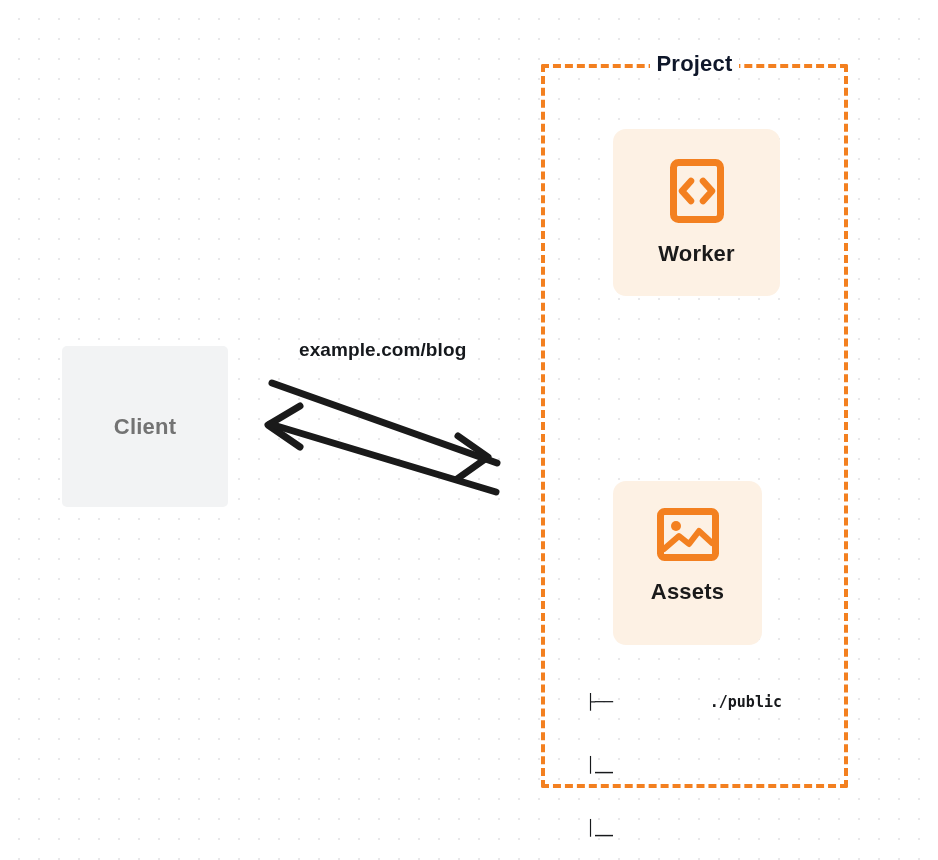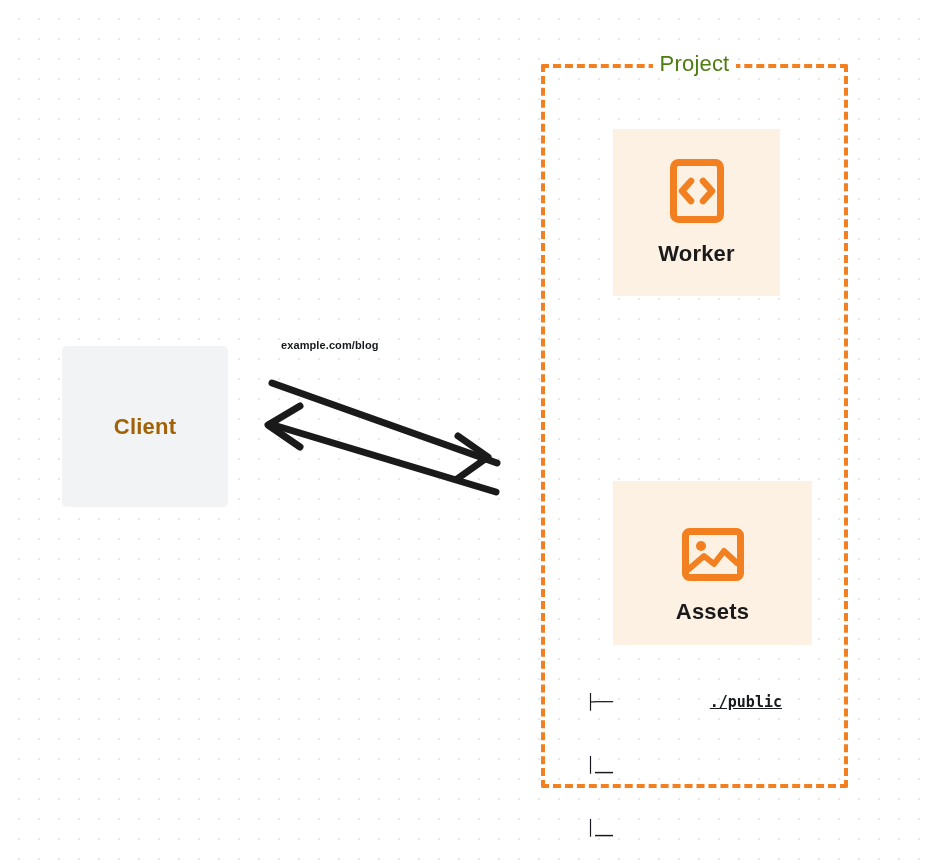--- a/index.html
+++ b/index.html
@@ -28,30 +28,30 @@
     height: 161px;
     background: #f2f3f4;
     border-radius: 5px;
     display: flex;
     align-items: center;
     justify-content: center;
   }
   .client-label {
     font-size: 22px;
     font-weight: bold;
-    color: #a16207;
+    color: #737373;
     letter-spacing: .2px;
   }
 
   
   .edge-label {
     position: absolute;
-    left: 281px;
+    left: 299px;
     top: 339px;
-    font-size: 11px;
+    font-size: 19px;
     font-weight: bold;
     color: #15181c;
     letter-spacing: .1px;
     white-space: nowrap;
   }
 
   
   .arrows {
     position: absolute;
     left: 0;
@@ -72,50 +72,49 @@
     box-sizing: border-box;
     border-radius: 2px;
   }
   .project-title {
     position: absolute;
     left: 541px;
     top: 51px;
     width: 307px;
     text-align: center;
     font-size: 22px;
-    font-weight: normal;
-    color: #4d7c0f;
+    font-weight: bold;
+    color: #0f172a;
     letter-spacing: .2px;
   }
   .project-title span {
     background: #ffffff;
     padding: 0 7px;
   }
 
   
   .node {
     position: absolute;
     background: #fdf1e4;
-    border-radius: 0;
+    border-radius: 13px;
     display: flex;
     flex-direction: column;
     align-items: center;
   }
   .node-worker {
     left: 613px;
     top: 129px;
     width: 167px;
     height: 167px;
   }
   .node-assets {
     left: 613px;
     top: 481px;
-    width: 199px;
+    width: 149px;
     height: 164px;
-    justify-content: center;
   }
   .node-icon {
     margin-top: 30px;
   }
   .node-assets .node-icon { margin-top: 27px; }
   .node-label {
     margin-top: 14px;
     font-size: 22px;
     font-weight: bold;
     color: #1a1a1a;
@@ -140,21 +139,20 @@
     align-items: baseline;
   }
   .tree-branch {
     flex: 0 0 auto;
     white-space: pre;
   }
   .tree-name {
     flex: 1 1 auto;
     text-align: right;
     white-space: pre;
-    text-decoration: underline;
   }
 </style>
 </head>
 <body>
 
 <div id="canvas">
 
   <div class="client-box">
     <div class="client-label">Client</div>
   </div>

